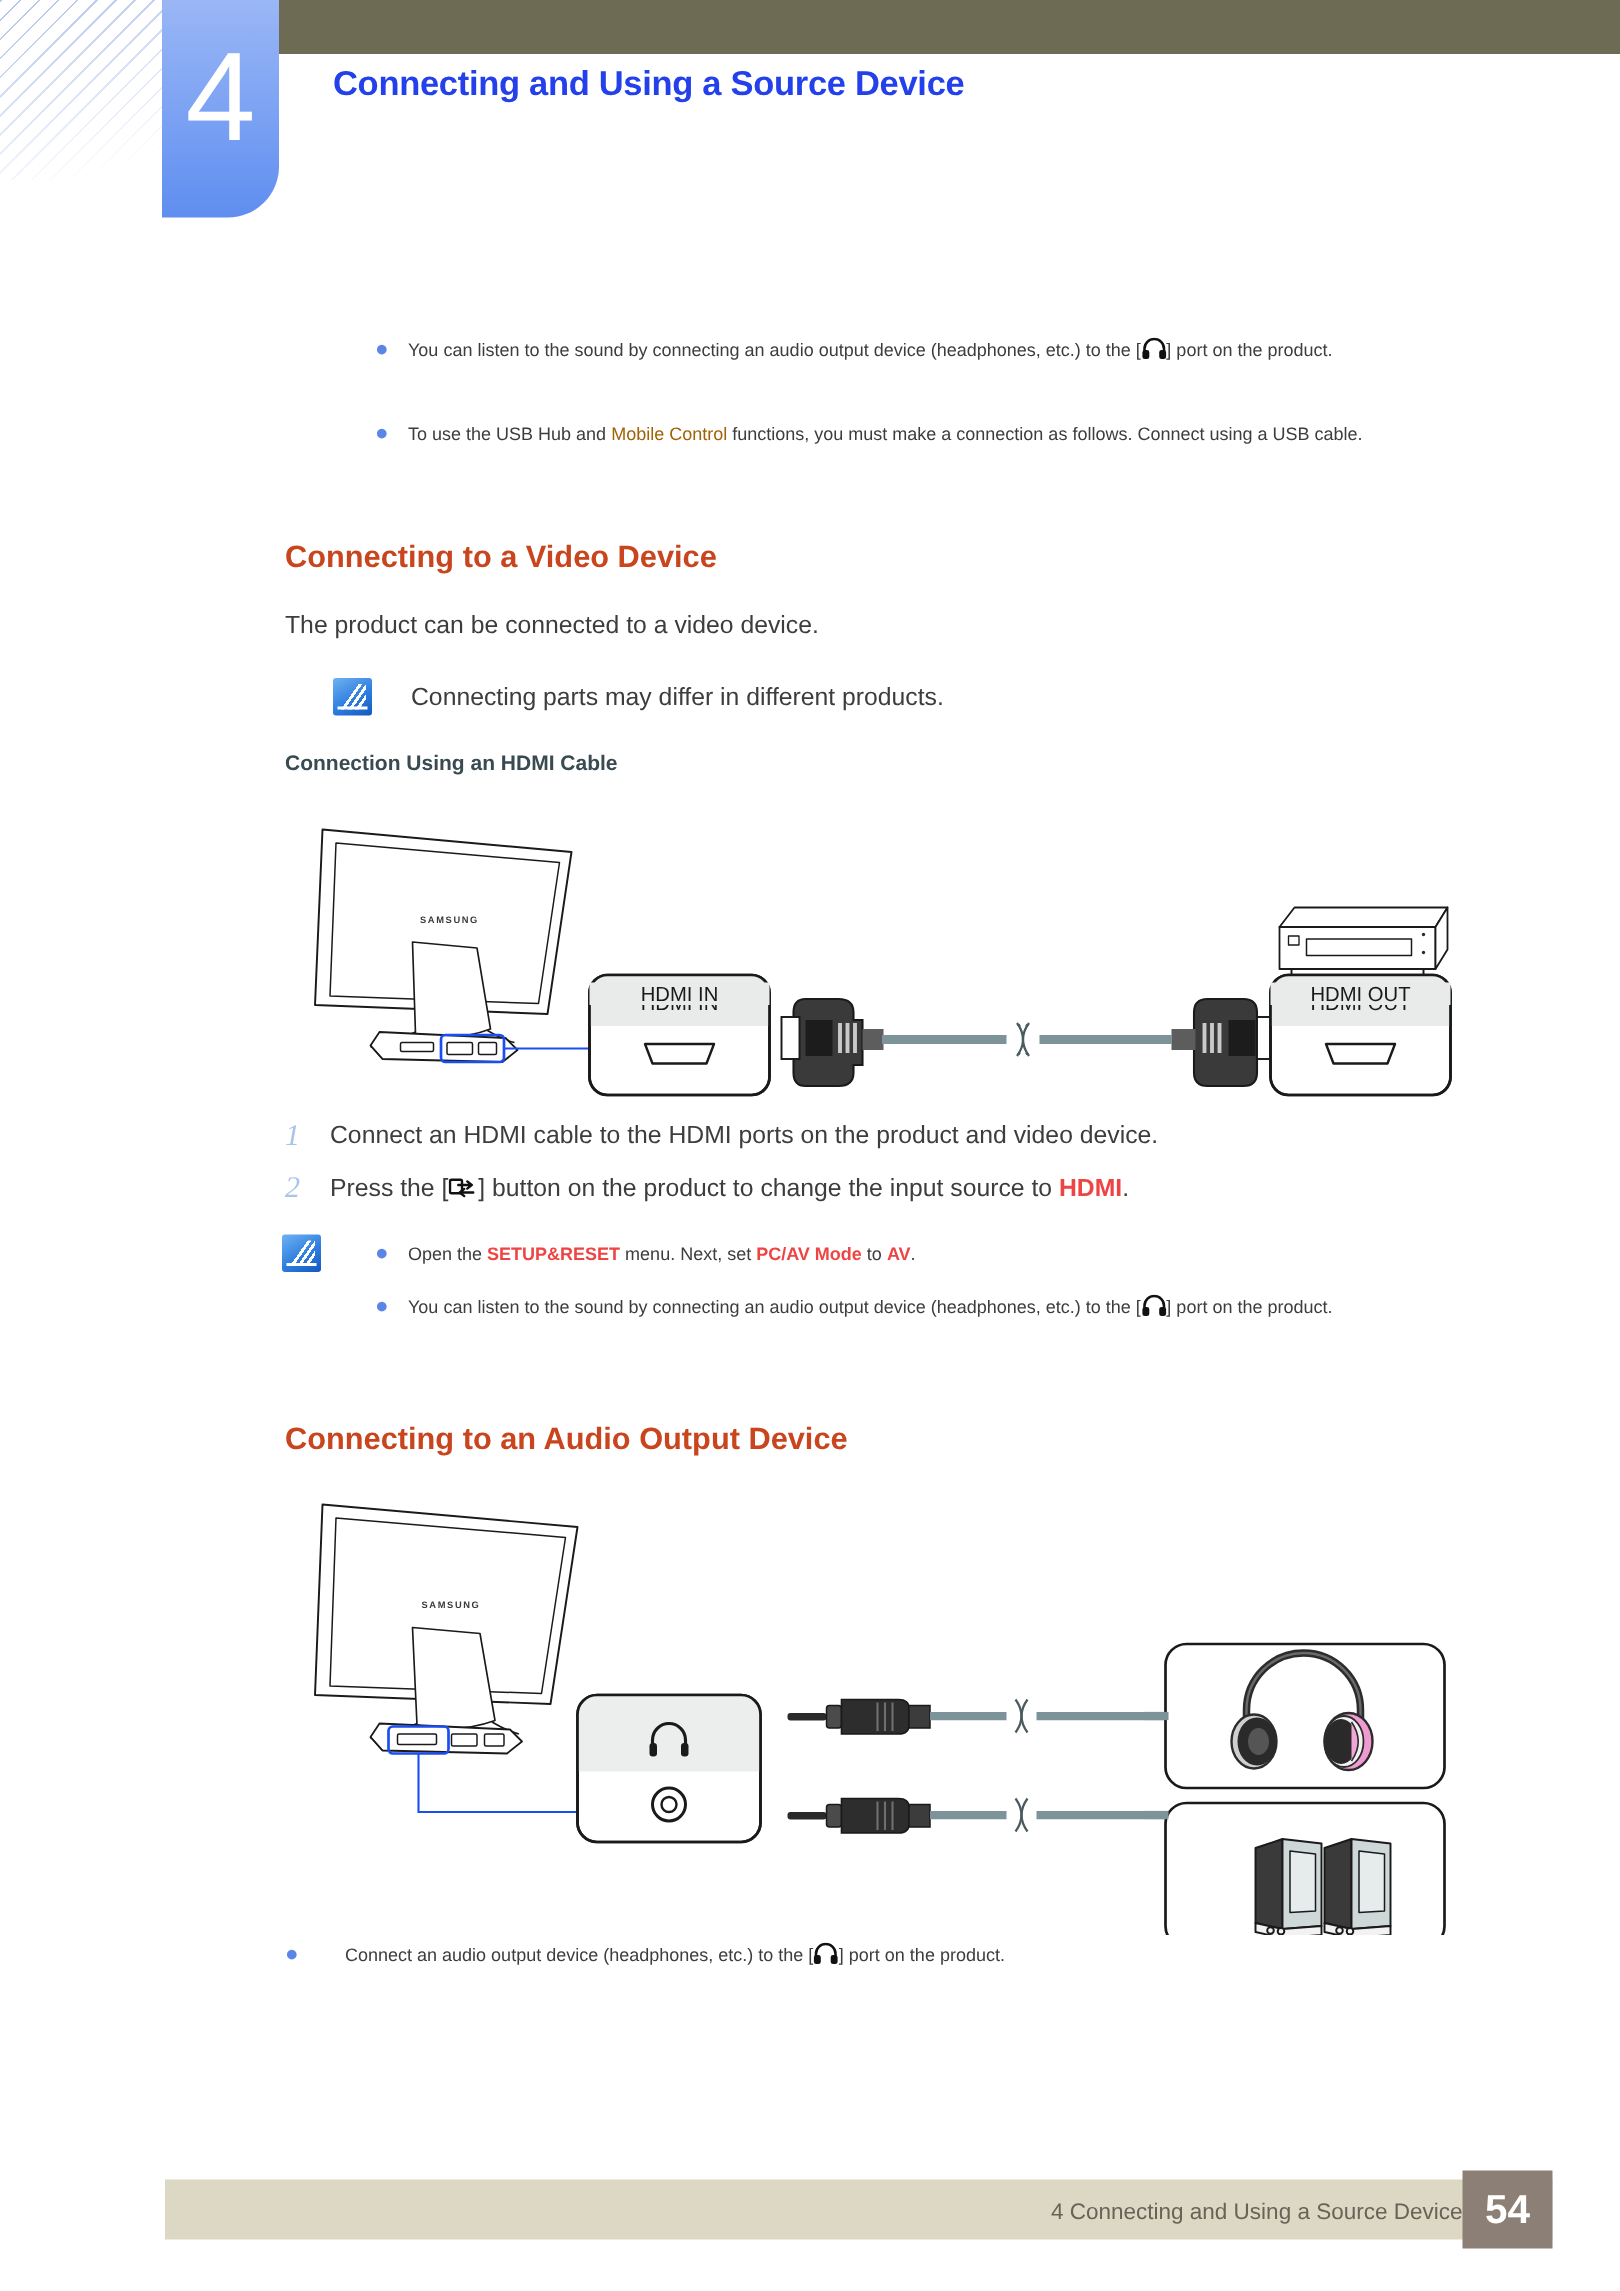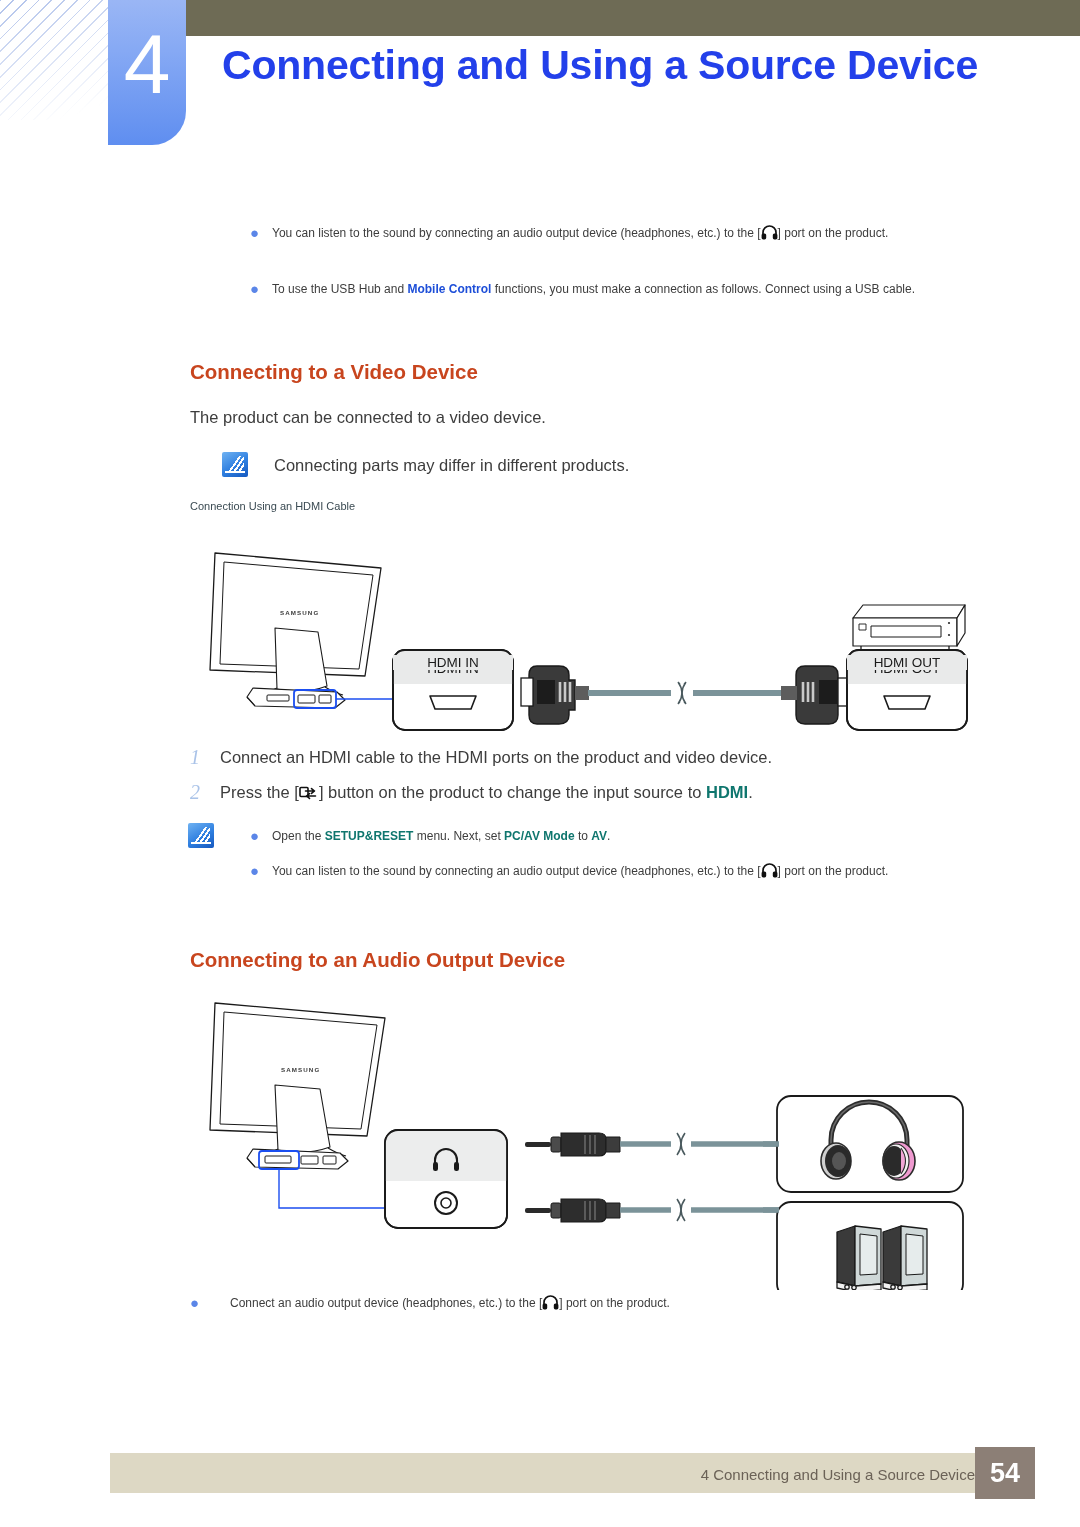--- a/index.html
+++ b/index.html
@@ -29,38 +29,38 @@
     background:linear-gradient(180deg,#9ab6f5 0%,#86a9f4 35%,#5f8ef0 100%);
     border-bottom-right-radius:34px;
     display:flex; align-items:flex-start; justify-content:center;
   }
   .chapter-num {
     color:#fff; font-size:84px; font-weight:400; line-height:1;
     margin-top:22px; font-family:"Liberation Sans",sans-serif;
   }
   .page-title {
     position:absolute; left:222px; top:42px;
-    color:#2340ea; font-size:41px; font-weight:bold; letter-spacing:-.2px;
+    color:#2340ea; font-size:23px; font-weight:bold; letter-spacing:-.2px;
     white-space:nowrap;
   }
 
   .bullet-row { position:absolute; display:flex; }
   .bdot {
     color:#5b86e8; font-size:15px; line-height:25px; width:22px;
     text-align:left; flex:0 0 22px;
   }
   .btxt { font-size:12px; color:#3d3d3d; line-height:26px; }
 
-  b, .bold { font-weight:bold; color:#1d4ed8; }
-  .orange { color:#0f766e; font-weight:bold; }
+  b, .bold { font-weight:normal; color:#a16207; }
+  .orange { color:#ef4444; font-weight:bold; }
   .orange-head {
     color:#c8451e; font-size:20.5px; font-weight:bold;
   }
   .sub-head {
-    color:#3a4a52; font-size:11px; font-weight:normal;
+    color:#3a4a52; font-size:14px; font-weight:bold;
   }
   .plain { color:#3d3d3d; font-size:16.5px; }
 
   
   .note-ico {
     width:26px; height:25px; border-radius:2px;
     background:linear-gradient(150deg,#6fb2f2 0%,#2f7fe0 55%,#1558bf 100%);
     position:relative; flex:0 0 26px;
   }
   .note-ico::after{

